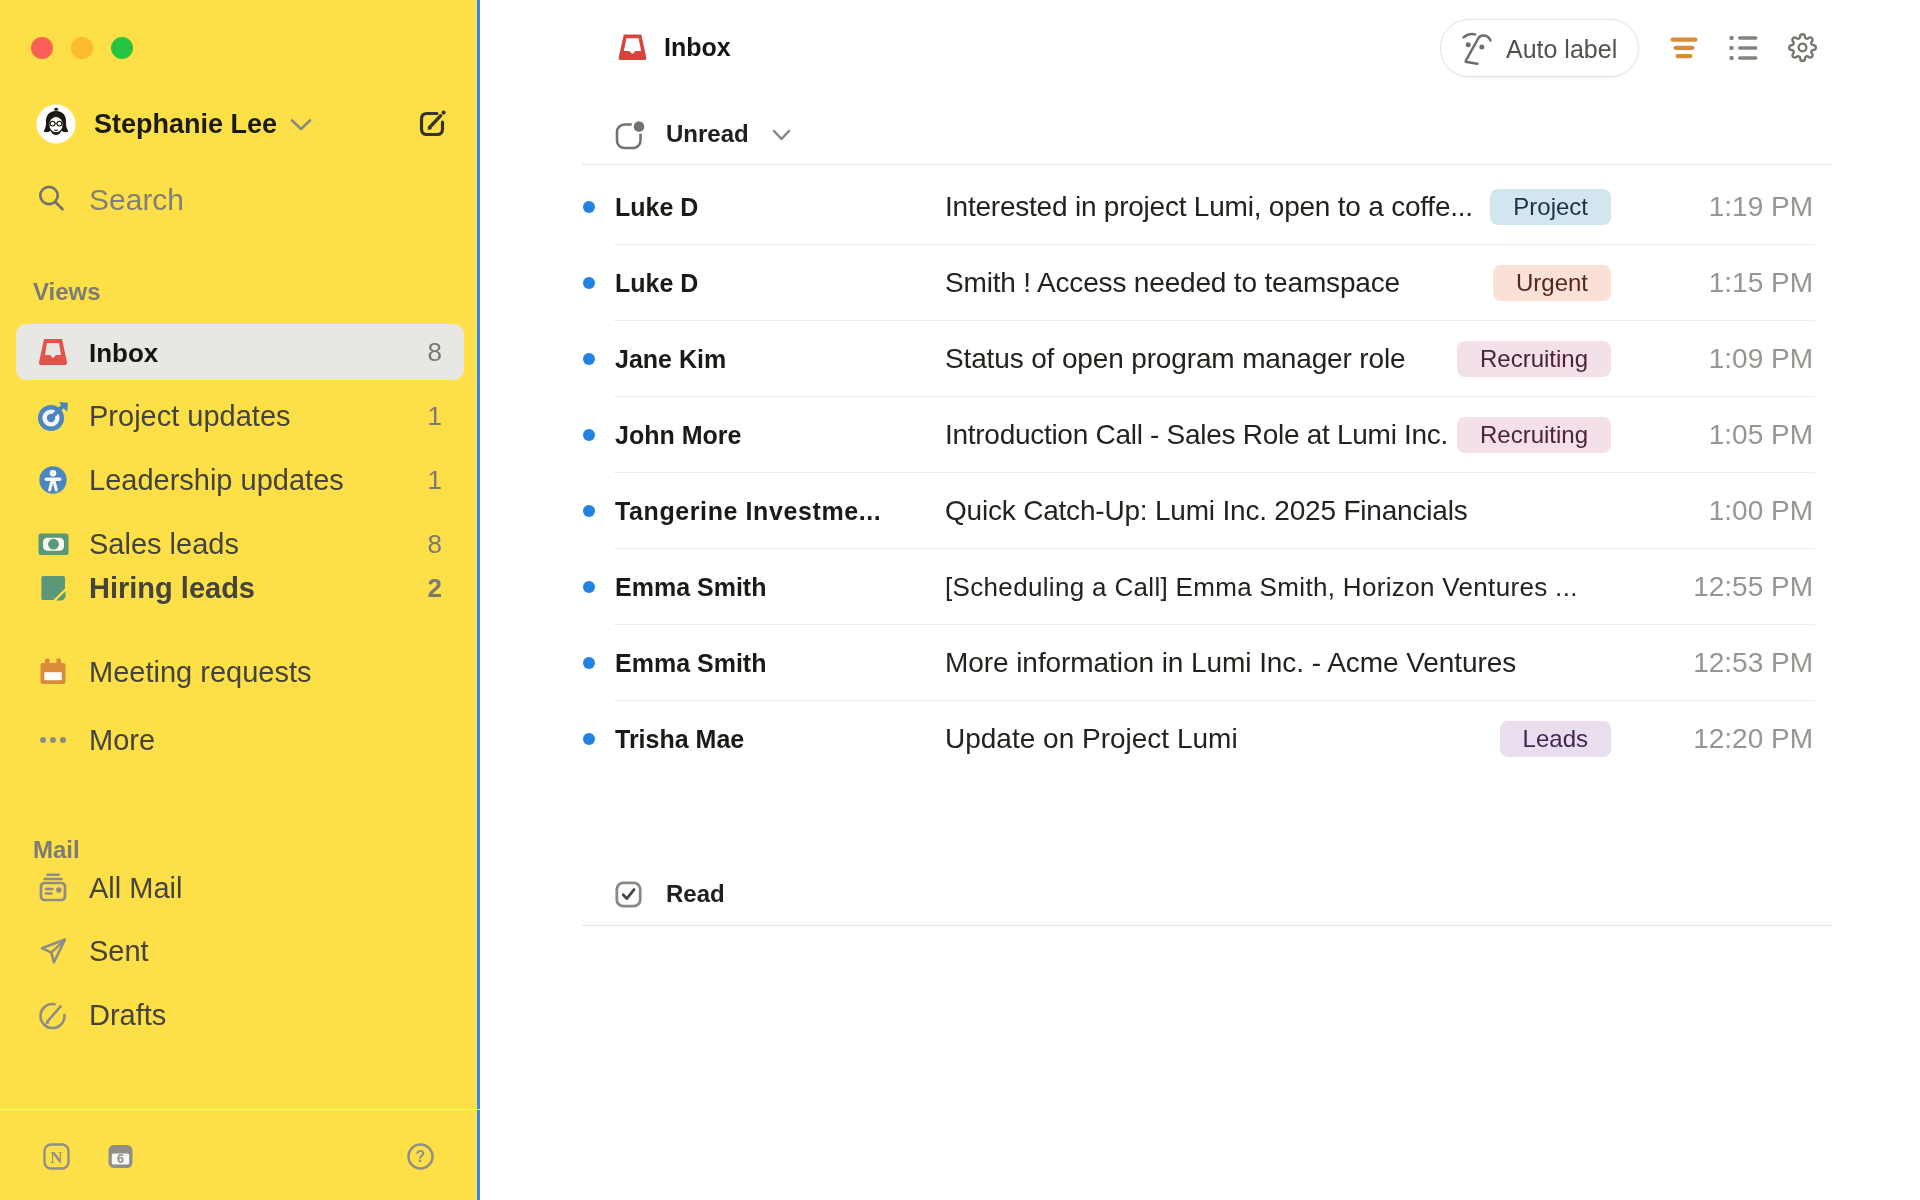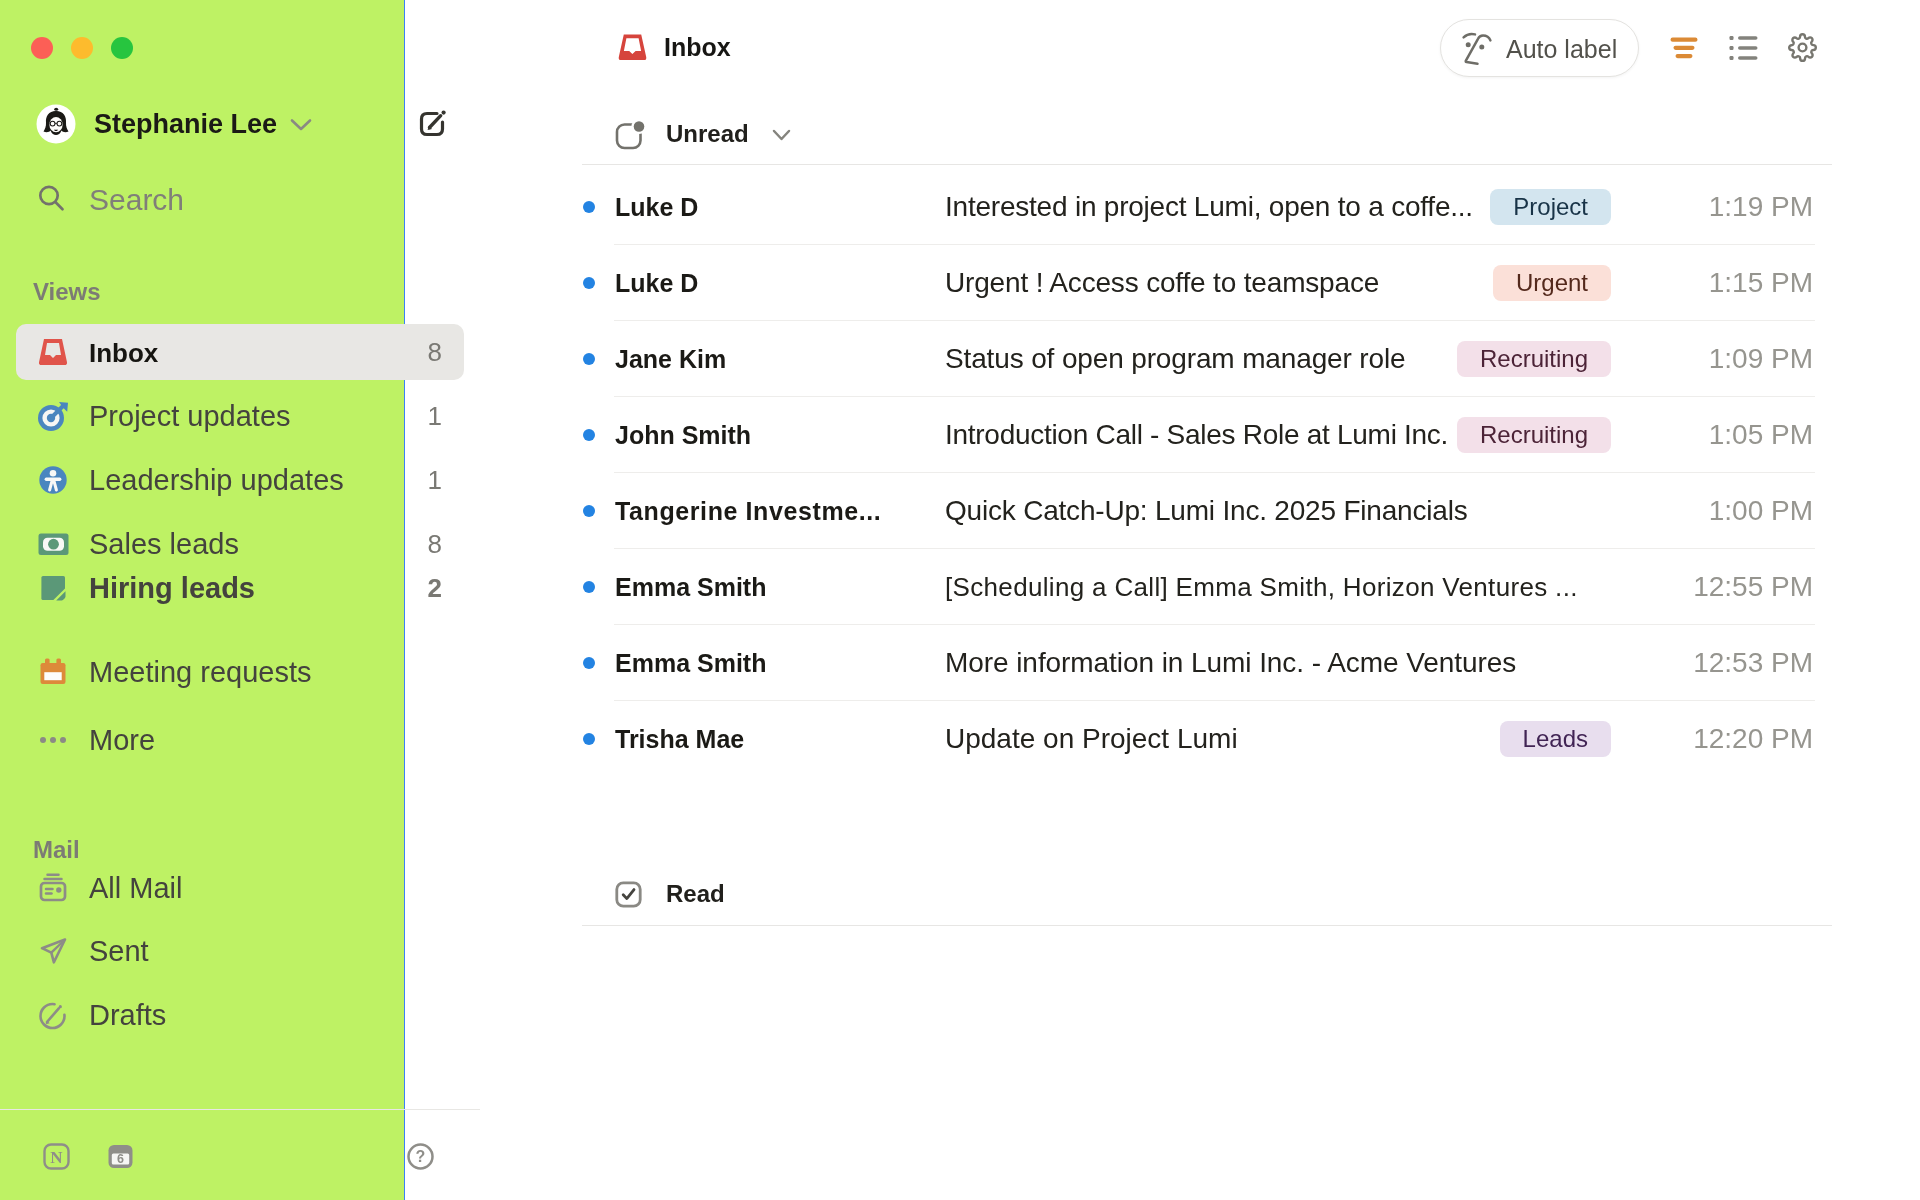--- a/index.html
+++ b/index.html
@@ -1,21 +1,21 @@
 <!DOCTYPE html>
 <html><head>
 <meta charset="utf-8">
 <style>
   * { margin:0; padding:0; box-sizing:border-box; }
   html,body { width:1920px; height:1200px; overflow:hidden; background:#fff;
     font-family:"Liberation Sans", sans-serif; }
   .abs { position:absolute; }
   
-  #sidebar { position:absolute; left:0; top:0; width:405px; height:1200px;
-    background:#bef264; border-right:1px solid #3b82f6; }
+  #sidebar { position:absolute; left:0; top:0; width:480px; height:1200px;
+    background:#fde047; border-right:3px solid #3b82f6; }
   .tl { position:absolute; top:37px; width:22px; height:22px; border-radius:50%; }
   #name { position:absolute; left:94px; top:107px; height:34px; line-height:34px;
     font-size:27px; font-weight:700; color:#1b1a16; }
   #searchtxt { position:absolute; left:89px; top:183px; height:34px; line-height:34px;
     font-size:30px; color:#807f79; }
   .slabel { position:absolute; left:33px; font-size:24px; font-weight:700; color:#7c7b75; }
   .navrow { position:absolute; left:16px; width:448px; height:56px; border-radius:10px; }
   .navrow.sel { background:#e8e7e4; }
   .navrow .ic { position:absolute; left:21px; top:12px; width:32px; height:32px; }
   .navrow .t { position:absolute; left:73px; top:11px; height:34px; line-height:34px;
@@ -256,36 +256,36 @@
     <div class="dot" style="left:1px;"></div>
     <div class="sender">Luke D</div>
     <div class="subj" style="letter-spacing:-0.22px;">Interested in project Lumi, open to a coffe...</div>
     <div class="chip blue">Project</div>
     <div class="time">1:19 PM</div>
     <div class="sep"></div>
   </div>
   <div class="mrow" style="top:245px;">
     <div class="dot" style="left:1px;"></div>
     <div class="sender">Luke D</div>
-    <div class="subj" style="letter-spacing:-0.17px;">Urgent ! Access coffe to teamspace</div>
+    <div class="subj" style="letter-spacing:-0.17px;">Smith ! Access needed to teamspace</div>
     <div class="chip red">Urgent</div>
     <div class="time">1:15 PM</div>
     <div class="sep"></div>
   </div>
   <div class="mrow" style="top:321px;">
     <div class="dot" style="left:1px;"></div>
     <div class="sender">Jane Kim</div>
     <div class="subj" style="letter-spacing:-0.14px;">Status of open program manager role</div>
     <div class="chip pink">Recruiting</div>
     <div class="time">1:09 PM</div>
     <div class="sep"></div>
   </div>
   <div class="mrow" style="top:397px;">
     <div class="dot" style="left:1px;"></div>
-    <div class="sender">John Smith</div>
+    <div class="sender">John More</div>
     <div class="subj" style="letter-spacing:-0.28px;">Introduction Call - Sales Role at Lumi Inc.</div>
     <div class="chip pink">Recruiting</div>
     <div class="time">1:05 PM</div>
     <div class="sep"></div>
   </div>
   <div class="mrow" style="top:473px;">
     <div class="dot" style="left:1px;"></div>
     <div class="sender" style="letter-spacing:0.6px;">Tangerine Investme...</div>
     <div class="subj" style="letter-spacing:-0.2px;">Quick Catch-Up: Lumi Inc. 2025 Financials</div>
     <div class="time">1:00 PM</div>

